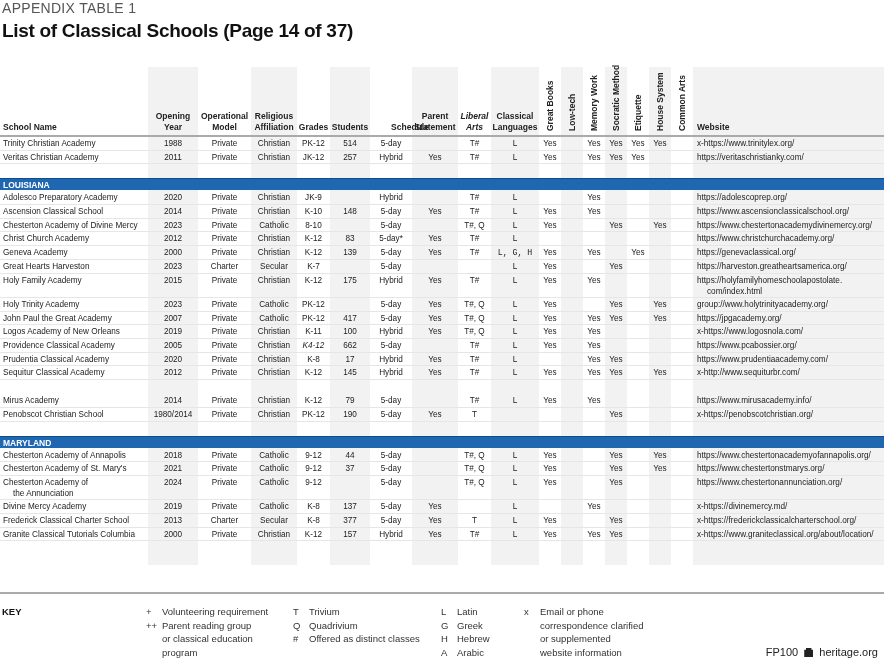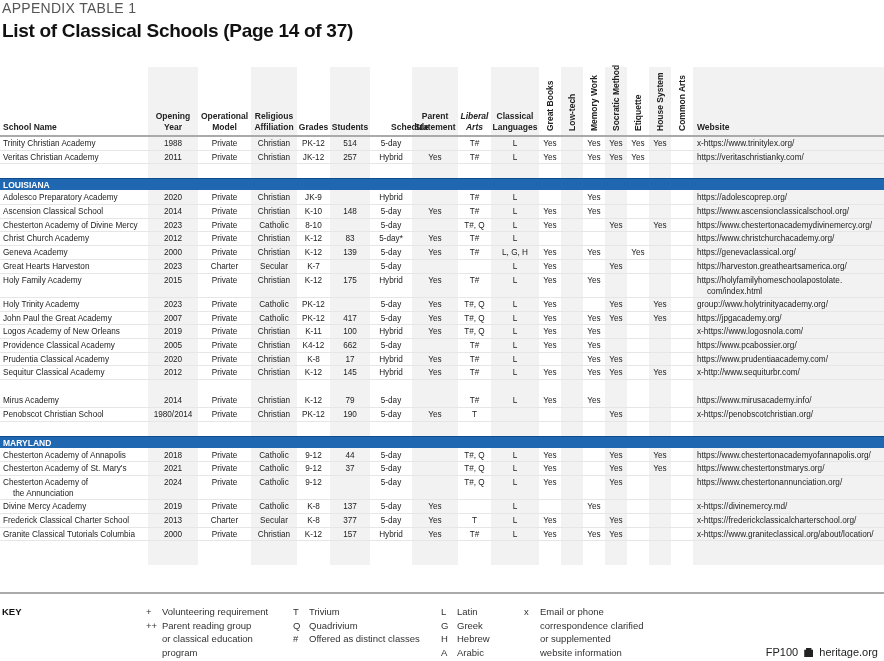--- a/index.html
+++ b/index.html
@@ -253,21 +253,21 @@
           <div>Geneva Academy</div>
         </div>
         <div class="cell" style="left:148px;width:50px;">2000</div>
         <div class="cell" style="left:198px;width:53px;">Private</div>
         <div class="cell" style="left:251px;width:46px;">Christian</div>
         <div class="cell" style="left:297px;width:33px;">K-12</div>
         <div class="cell" style="left:330px;width:40px;">139</div>
         <div class="cell" style="left:370px;width:42px;">5-day</div>
         <div class="cell" style="left:412px;width:46px;">Yes</div>
         <div class="cell" style="left:458px;width:33px;">T#</div>
-        <div class="cell" style="left:491px;width:48px;">L, G, H</div>
+        <div class="cell" style="left:491px;width:48px;font-family:Liberation Mono, monospace;">L, G, H</div>
         <div class="cell" style="left:539px;width:22px;">Yes</div>
         <div class="cell" style="left:561px;width:22px;"></div>
         <div class="cell" style="left:583px;width:22px;">Yes</div>
         <div class="cell" style="left:605px;width:22px;"></div>
         <div class="cell" style="left:627px;width:22px;">Yes</div>
         <div class="cell" style="left:649px;width:22px;"></div>
         <div class="cell" style="left:671px;width:22px;"></div>
         <div class="cell web">
           <div>https://genevaclassical.org/</div>
         </div>
@@ -393,21 +393,21 @@
           <div>x-https://www.logosnola.com/</div>
         </div>
       </div>
       <div class="row">
         <div class="cell name">
           <div>Providence Classical Academy</div>
         </div>
         <div class="cell" style="left:148px;width:50px;">2005</div>
         <div class="cell" style="left:198px;width:53px;">Private</div>
         <div class="cell" style="left:251px;width:46px;">Christian</div>
-        <div class="cell" style="left:297px;width:33px;">K4-12</div>
+        <div class="cell" style="left:297px;width:33px;font-style:italic;">K4-12</div>
         <div class="cell" style="left:330px;width:40px;">662</div>
         <div class="cell" style="left:370px;width:42px;">5-day</div>
         <div class="cell" style="left:412px;width:46px;"></div>
         <div class="cell" style="left:458px;width:33px;">T#</div>
         <div class="cell" style="left:491px;width:48px;">L</div>
         <div class="cell" style="left:539px;width:22px;">Yes</div>
         <div class="cell" style="left:561px;width:22px;"></div>
         <div class="cell" style="left:583px;width:22px;">Yes</div>
         <div class="cell" style="left:605px;width:22px;"></div>
         <div class="cell" style="left:627px;width:22px;"></div>

